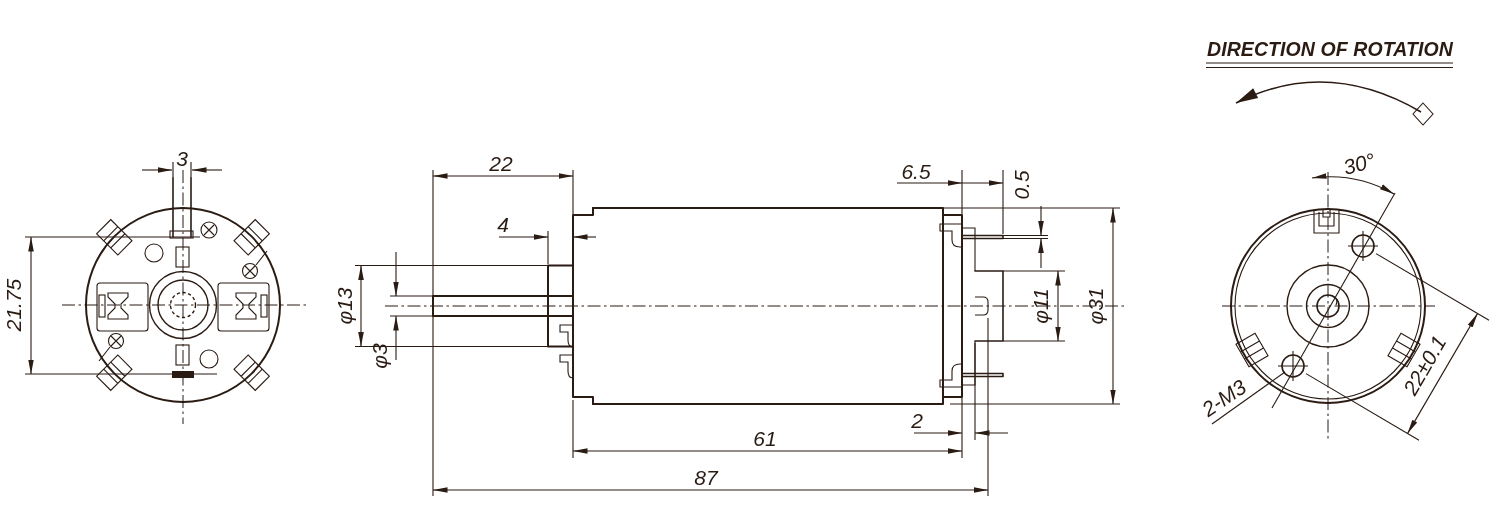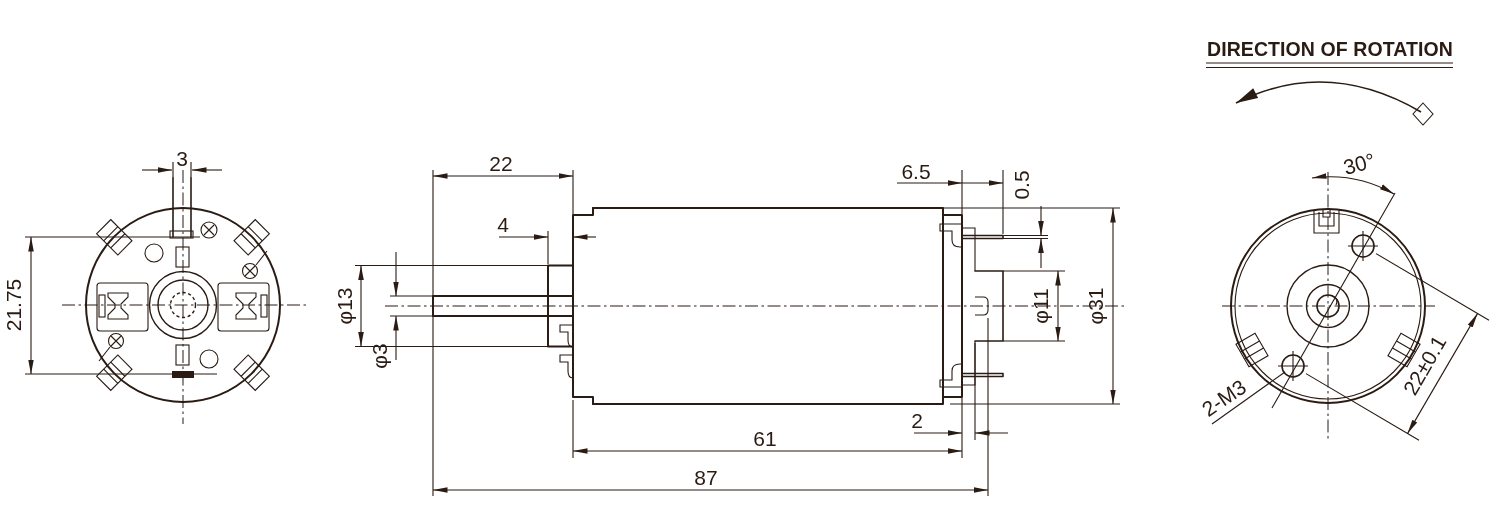--- a/index.html
+++ b/index.html
@@ -1,16 +1,16 @@
 <!DOCTYPE html>
 <html><head>
 <meta charset="utf-8">
 <style>
   html,body{margin:0;padding:0;background:#ffffff;}
-  .stage{position:relative;width:1500px;height:520px;background:#ffffff;overflow:hidden;}
+  .stage{position:relative;width:1500px;height:520px;background:#ffffff;overflow:hidden;font-style:italic;}
   svg{display:block;}
   .ol{stroke:#2a1b13;stroke-width:2;fill:none;stroke-linecap:round;stroke-linejoin:round;}
   .o15{stroke-width:1.6;}
   .md{stroke:#2a1b13;stroke-width:1.4;fill:none;}
   .tn{stroke:#2a1b13;stroke-width:1.1;fill:none;stroke-linecap:butt;}
   .cl{stroke:#2a1b13;stroke-width:1;fill:none;stroke-dasharray:13 3.5 2.5 3.5;}
   .dsh{stroke-dasharray:3.2 2.6;}
   .solid{fill:#2a1b13;stroke:none;}
   text{fill:#2a1b13;font-family:"Liberation Sans",sans-serif;font-size:21px;}
   .hdr{font-size:19.5px;font-weight:bold;letter-spacing:.2px;}

